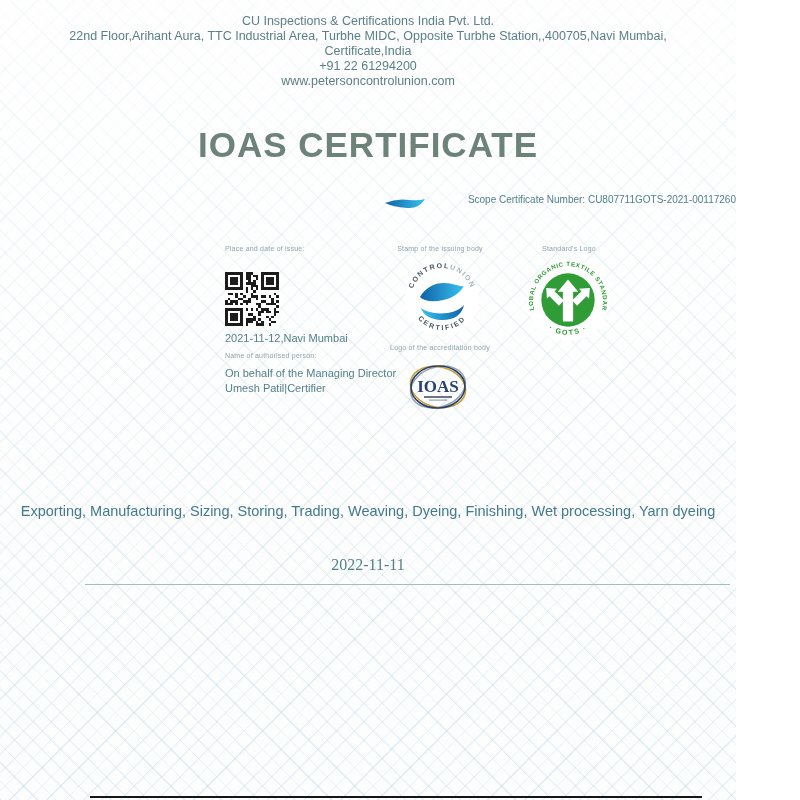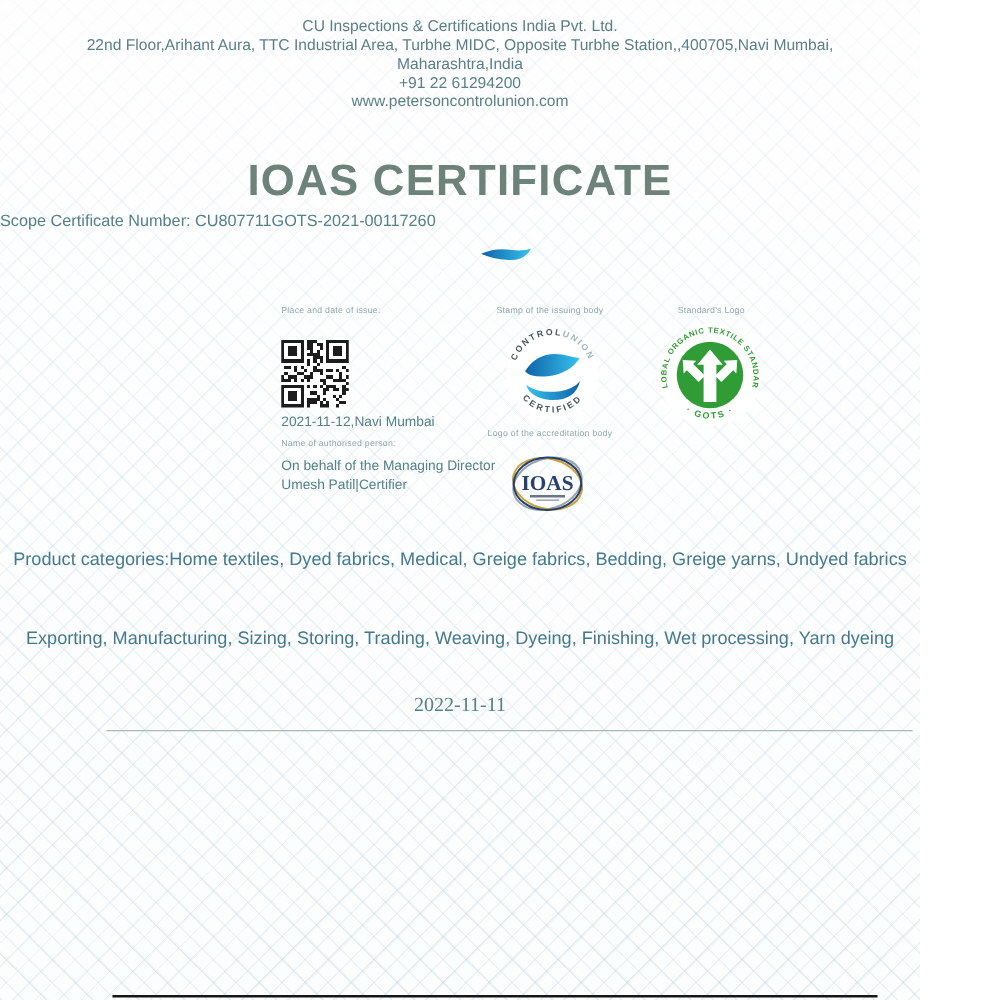--- a/index.html
+++ b/index.html
@@ -14,41 +14,41 @@
       repeating-linear-gradient(135deg, rgba(170,198,211,0.10) 0 2px, transparent 2px 26px);
   }
   .page::after{
     content:""; position:absolute; inset:0; pointer-events:none;
     background:linear-gradient(180deg, rgba(255,255,255,0.72) 0%, rgba(255,255,255,0.35) 40%, rgba(255,255,255,0.0) 100%);
   }
   .layer{position:absolute; inset:0; z-index:2;}
   .abs{position:absolute;}
   .header{left:0; right:0; top:14px; text-align:center; color:#5b7f87; font-size:12.5px; line-height:15px;}
   .title{left:0; right:0; top:125px; text-align:center; color:#6d8279; font-size:35px; font-weight:bold; letter-spacing:1px;}
-  .certnum{left:0; right:0; top:169px; text-align:left; color:#54808a; font-size:13px;}
+  .certnum{left:0; right:0; top:194px; text-align:right; color:#54808a; font-size:10px;}
   .tinylabel{font-size:7px; color:#90a6aa; letter-spacing:0.2px;}
   .smalltext{font-size:11px; color:#54808a; line-height:15px;}
   .bigline{left:0; right:0; text-align:center; color:#44798c; font-size:14.5px;}
   .midlabel{left:0; right:0; text-align:center; color:#7d969b; font-size:9.5px;}
   .validlabel{left:0; right:0; text-align:center; color:#6f8d93; font-size:10px;}
   .validdate{left:0; right:0; text-align:center; color:#54808a; font-size:16px;}
   .rule{left:85px; width:645px; top:584px; height:0; border-top:1px solid #a6bcb8;}
   .bottomline{left:90px; width:612px; top:796px; height:2px; background:#161616;}
   svg{display:block;}
 </style>
 </head>
 <body>
 
 <div class="page">
   <div class="layer">
 
     <div class="abs header">
       <div>CU Inspections &amp; Certifications India Pvt. Ltd.</div>
       <div>22nd Floor,Arihant Aura, TTC Industrial Area, Turbhe MIDC, Opposite Turbhe Station,,400705,Navi Mumbai,</div>
-      <div>Maharashtra,India</div>
+      <div>Certificate,India</div>
       <div>+91 22 61294200</div>
       <div>www.petersoncontrolunion.com</div>
     </div>
 
     <div class="abs title">IOAS CERTIFICATE</div>
 
     <div class="abs certnum">Scope Certificate Number: CU807711GOTS-2021-00117260</div>
 
     <div class="abs" style="left:383px; top:197px;">
       <svg width="44" height="16" viewBox="0 0 44 16">
@@ -252,21 +252,20 @@
           <ellipse cx="36" cy="31" rx="28" ry="20" stroke="#97a5ae" transform="rotate(-18 36 31)"></ellipse>
           <ellipse cx="36" cy="31" rx="28" ry="20" stroke="#c9a23a" transform="rotate(14 36 31)"></ellipse>
           <ellipse cx="36" cy="31" rx="27" ry="21" stroke="#27406e" transform="rotate(-2 36 31)"></ellipse>
         </g>
         <text x="36" y="36" text-anchor="middle" font-size="17" font-weight="bold" fill="#27406e" font-family="Liberation Serif, serif">IOAS</text>
         <rect x="22" y="40" width="28" height="2" fill="#3a4a60" opacity="0.75"></rect>
         <rect x="27" y="43.5" width="18" height="1.2" fill="#3a4a60" opacity="0.5"></rect>
       </svg>
     </div>
 
-    <div class="abs bigline" style="top:440px;">Product categories:Home textiles, Dyed fabrics, Medical, Greige fabrics, Bedding, Greige yarns, Undyed fabrics</div>
 
     <div class="abs bigline" style="top:503px;">Exporting, Manufacturing, Sizing, Storing, Trading, Weaving, Dyeing, Finishing, Wet processing, Yarn dyeing</div>
 
     <div class="abs validdate" style="top:556px;font-family:Liberation Serif, serif;">2022-11-11</div>
 
     <div class="abs rule"></div>
 
     <div class="abs bottomline"></div>
 
   </div>

